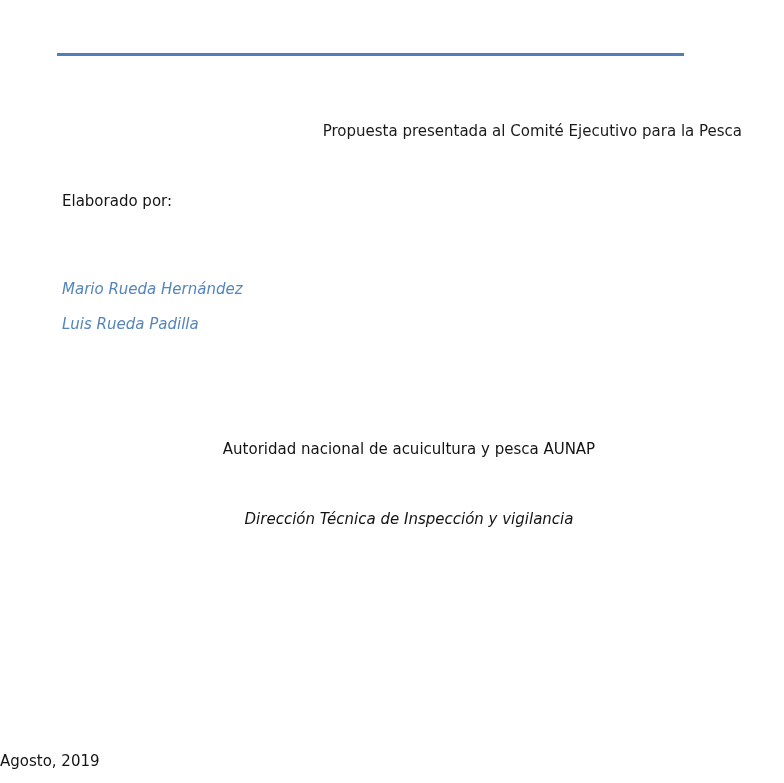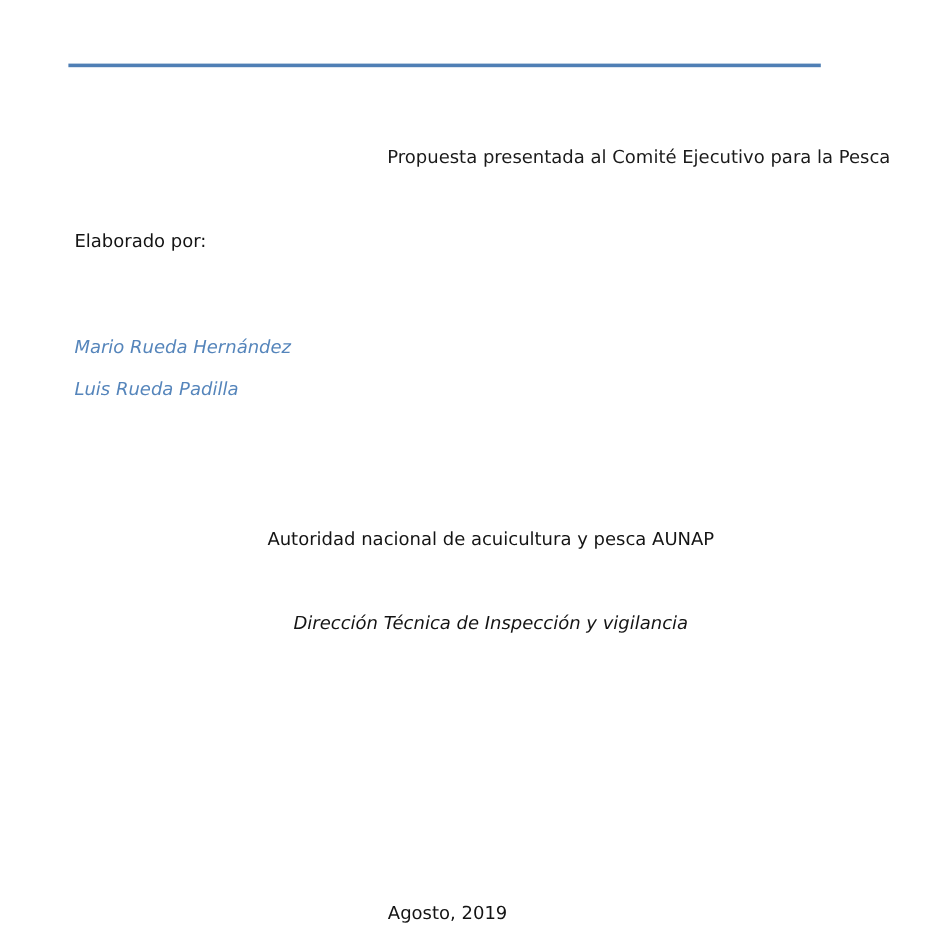--- a/index.html
+++ b/index.html
@@ -94,21 +94,21 @@
   }
   .institution-1 { top: 439px; }
   .institution-2 { top: 509px; font-style: italic; }
 
   
   .doc-date {
     position: absolute;
     left: 0;
     top: 751px;
     width: 746px;
-    text-align: center;
+    text-align: left;
     font-size: 15px;
     line-height: 20px;
     color: #141414;
   }
 </style>
 </head>
 <body>
 
 <div class="page">
 

